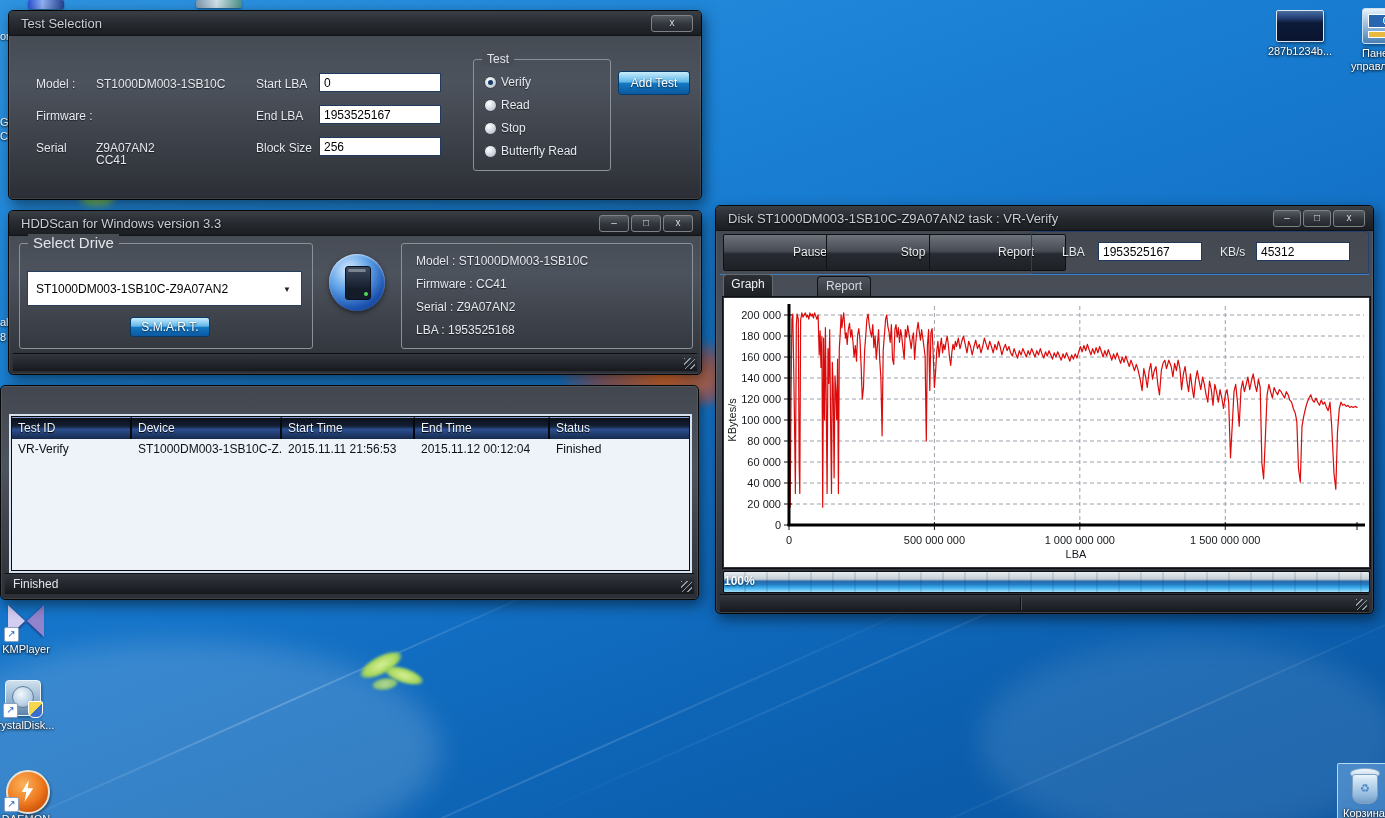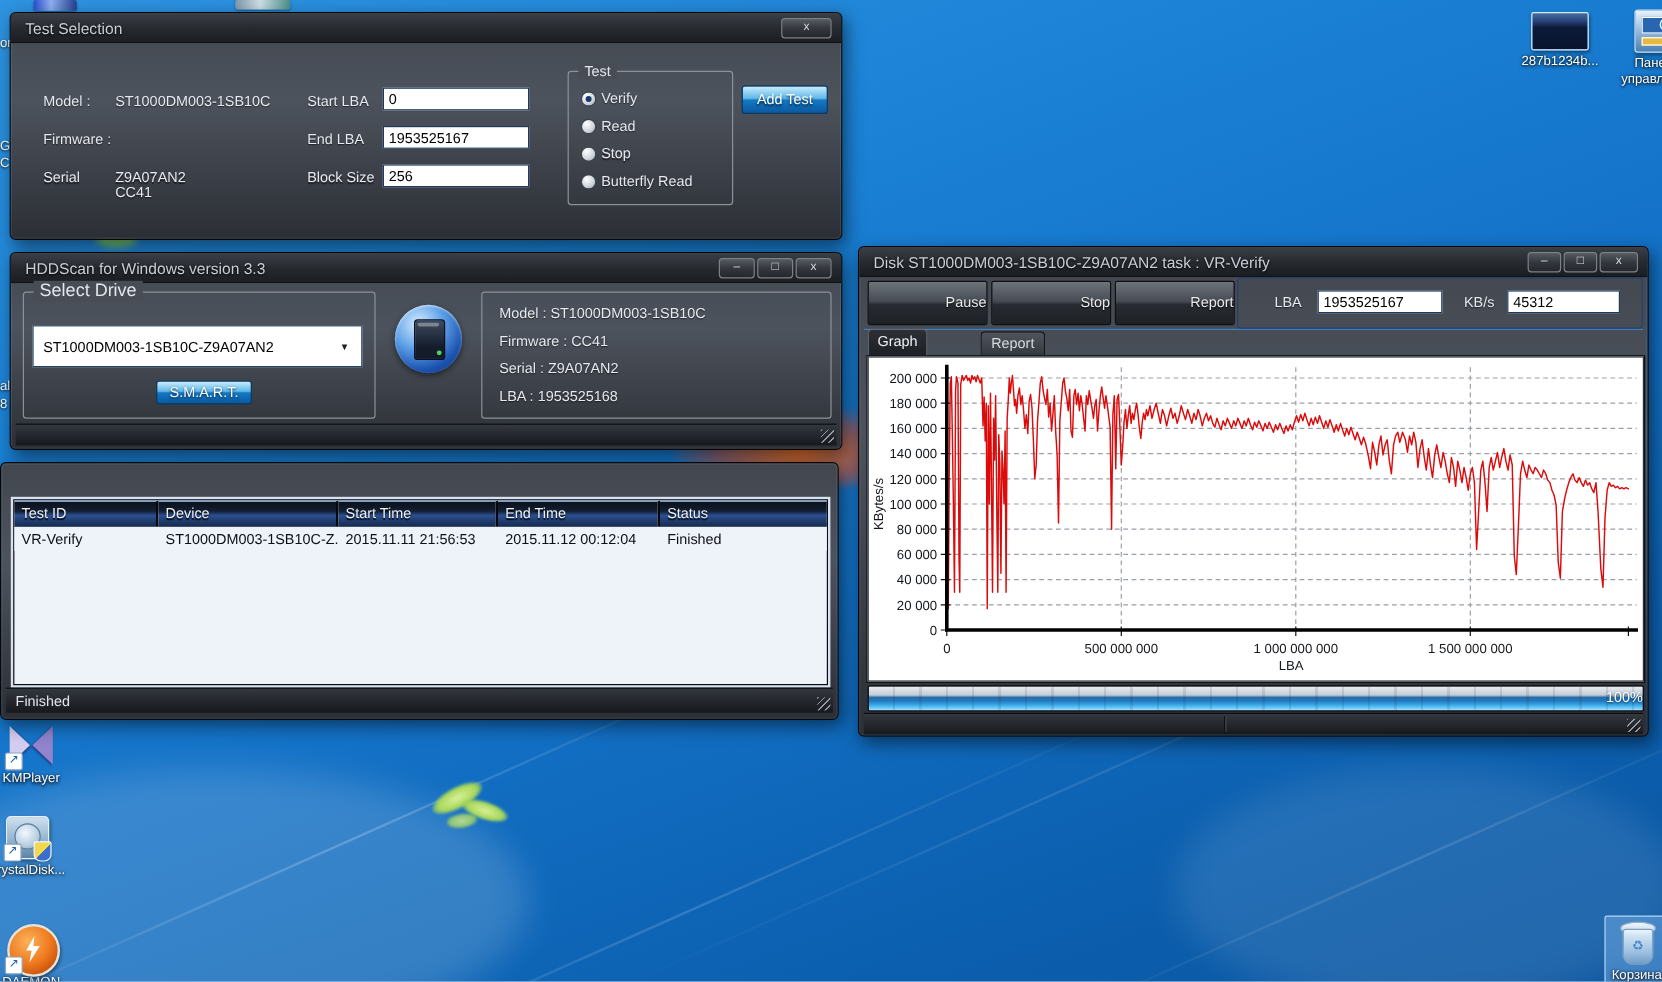--- a/index.html
+++ b/index.html
@@ -65,36 +65,36 @@
     background:radial-gradient(circle at 35% 30%,#fff,#ccd3db 60%,#8d959e);}
   .radio.sel::after{content:"";position:absolute;left:3px;top:3px;width:5px;height:5px;border-radius:50%;background:#173a6a;}
   .dropdown{position:absolute;background:#fff;border:1px solid #26405f;color:#000;font-size:12px;}
   .dropdown .dtext{position:absolute;left:8px;top:50%;transform:translateY(-50%);}
   .dropdown .darrow{position:absolute;right:10px;top:50%;transform:translateY(-50%);font-size:8px;color:#222;}
   .sbar{position:absolute;left:4px;right:4px;background:linear-gradient(180deg,#33373e 0%,#202329 65%,#16181c 100%);
     border-top:1px solid #0c0e11;color:#e2e5ea;font-size:12px;}
   .grip{position:absolute;right:2px;bottom:2px;width:11px;height:11px;
     background:repeating-linear-gradient(135deg,rgba(160,168,178,.9) 0 1px,rgba(0,0,0,0) 1px 4px);}
   .toolbtn{position:absolute;background:linear-gradient(180deg,#6d737b 0%,#474c54 46%,#272a30 54%,#1e2126 100%);
-    border:1px solid #0f1113;border-radius:2px;color:#e9ebef;font-size:12px;text-align:right;text-shadow:0 1px 1px #000;}
+    border:1px solid #0f1113;border-radius:2px;color:#e9ebef;font-size:12px;text-align:center;text-shadow:0 1px 1px #000;padding-left:37px;}
   .tab{position:absolute;height:19px;background:linear-gradient(180deg,#50555d,#34383f);border:1px solid #121417;border-bottom:none;
     border-radius:4px 4px 0 0;color:#d6dae0;font-size:12px;line-height:18px;text-align:center;}
   .tab.active{background:linear-gradient(180deg,#2c3036,#1d2025);border-color:#646a72;height:21px;margin-top:-2px;color:#eef1f5;}
   
   .tm-table{position:absolute;background:#eef3fa;border:1px solid #0a0d12;box-shadow:0 0 0 2px #d8e2ee;}
   .tm-head{display:flex;height:22px;}
   .th{box-sizing:border-box;height:22px;padding:3px 6px;font-size:12px;color:#eef2f8;text-shadow:0 1px 1px #000;
     background:linear-gradient(180deg,#0b101a 0%,#131f33 38%,#2b4f90 55%,#15294b 100%);
     border-top:1px solid #7f9fce;border-right:2px solid #05080d;}
   .tm-row{display:flex;height:20px;background:#eef3fa;}
   .td{box-sizing:border-box;padding:3px 6px;font-size:12px;color:#0d1015;white-space:nowrap;overflow:hidden;}
-  .progress{position:absolute;border:1px solid #0c0f13;border-radius:2px;color:#fff;font-size:12px;text-align:right;line-height:19px;
+  .progress{position:absolute;border:1px solid #0c0f13;border-radius:2px;color:#fff;font-size:12px;text-align:left;line-height:19px;
     text-shadow:0 1px 2px #035;
     background-image:repeating-linear-gradient(90deg,rgba(0,0,0,0) 0 20px,rgba(10,40,70,.12) 20px 22px),
-      linear-gradient(180deg,#e9edf1 0%,#c4cdd5 36%,#2b6da8 46%,#2178bf 60%,#3fb0ee 80%,#a6e1fa 100%);}
+      linear-gradient(180deg,#e9edf1 0%,#c4cdd5 36%,#2b6da8 46%,#2178bf 60%,#3fb0ee 80%,#a6e1fa 100%);font-weight:bold;}
   .chartbox{position:absolute;background:#fff;border:1px solid #30343b;box-shadow:0 0 0 1px #0d0f12;}
   .grid{stroke:#9aa0a8;stroke-width:1;stroke-dasharray:4 3;}
   .tick{stroke:#111;stroke-width:1;}
   .ylab,.xlab,.axlab{font-size:11px;fill:#15181c;font-family:"Liberation Sans",sans-serif;}
 </style>
 </head>
 <body>
 
 <div class="streak" style="left:-60px;top:700px;width:700px;"></div>
 <div class="streak" style="left:120px;top:760px;width:900px;opacity:.7;"></div>

